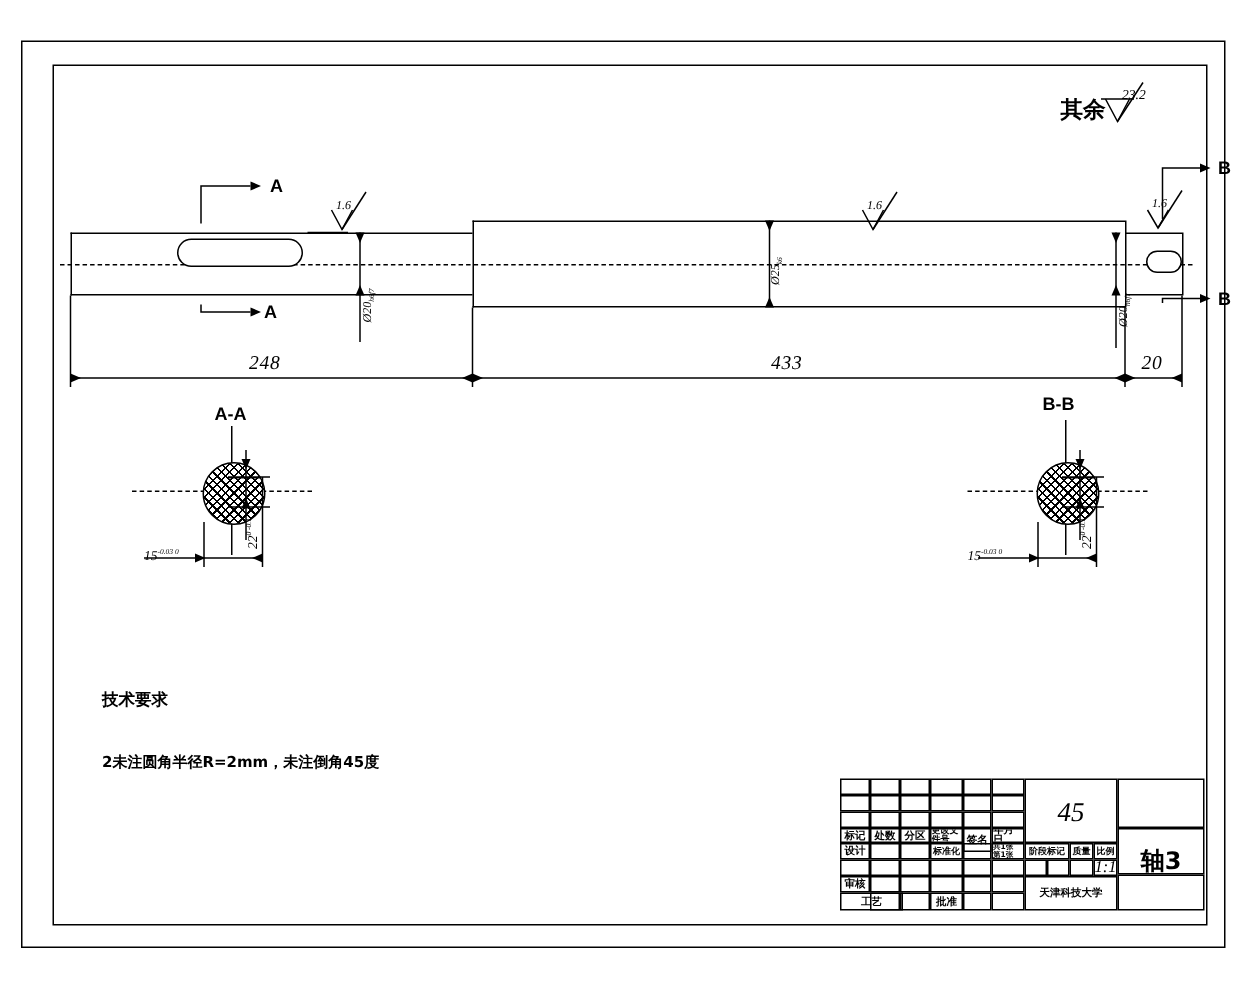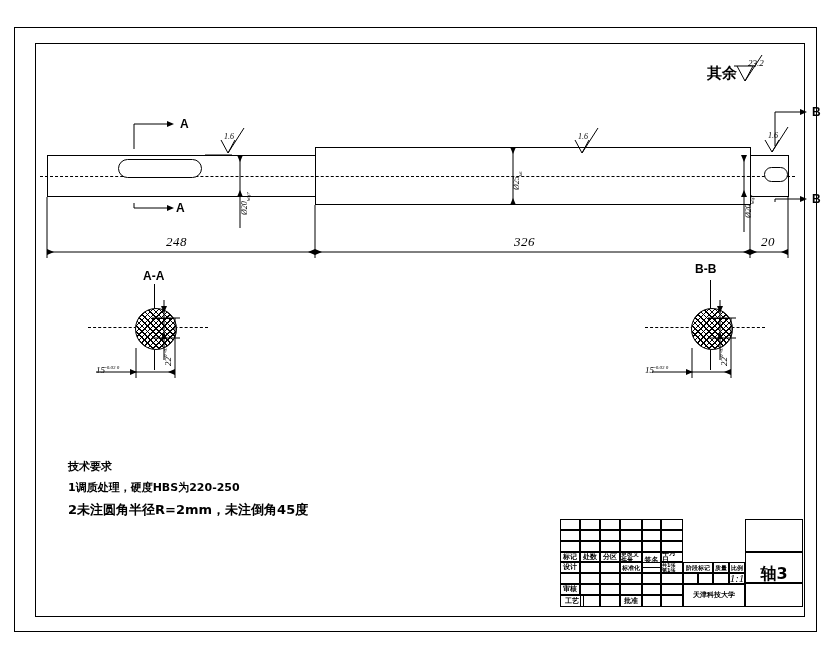--- a/index.html
+++ b/index.html
@@ -154,21 +154,21 @@
     <line x1="750" y1="252" x2="788" y2="252" stroke-width="1"></line>
   </svg>
   <div class="arr ar-r" style="left:47px;top:249px;"></div>
   <div class="arr ar-l" style="left:308px;top:249px;"></div>
   <div class="arr ar-r" style="left:315px;top:249px;"></div>
   <div class="arr ar-l" style="left:743px;top:249px;"></div>
   <div class="arr ar-r" style="left:750px;top:249px;"></div>
   <div class="arr ar-l" style="left:781px;top:249px;"></div>
 
   <div class="txt dim" style="left:166px;top:234px;">248</div>
-  <div class="txt dim" style="left:514px;top:234px;">326</div>
+  <div class="txt dim" style="left:514px;top:234px;">433</div>
   <div class="txt dim" style="left:761px;top:234px;">20</div>
 
   <div class="txt lbl" style="left:143px;top:269px;">A-A</div>
   <div class="cl" style="left:88px;top:327px;width:120px;"></div>
   <div class="ln v" style="left:154px;top:284px;height:86px;"></div>
   <div class="hatch" style="left:135px;top:308px;width:40px;height:40px;"></div>
 
   <div class="ln h" style="left:152px;top:318px;width:22px;"></div>
 
   <svg class="ov">
@@ -211,22 +211,21 @@
   <div class="arr ar-u" style="left:717px;top:332px;"></div>
 
   <div class="txt dimsm" style="left:645px;top:365px;font-size:9px;">
     <span>15</span><sup style="font-size:5px">-0.03 0</sup>
   </div>
   <div class="txt dimsm rot" style="left:719px;top:366px;font-size:9px;">
     <span>22</span><sup style="font-size:5px">0 -0.1</sup>
   </div>
 
   <div class="txt cjk" style="left:68px;top:459px;font-size:11px;">技术要求</div>
-  <div class="txt cjk" style="left:68px;top:480px;font-size:11px;">1调质处理，硬度HBS为220-250</div>
-  <div class="txt cjk" style="left:68px;top:501px;font-size:13px;">2未注圆角半径R=2mm，未注倒角45度</div>
+  <div class="txt cjk" style="left:68px;top:501px;font-size:10px;">2未注圆角半径R=2mm，未注倒角45度</div>
 
   <div class="tb">
 
     <div class="c" style="left:0px;top:0px;width:20px;height:11px;"></div>
     <div class="c" style="left:20px;top:0px;width:20px;height:11px;"></div>
     <div class="c" style="left:40px;top:0px;width:20px;height:11px;"></div>
     <div class="c" style="left:60px;top:0px;width:22px;height:11px;"></div>
     <div class="c" style="left:82px;top:0px;width:19px;height:11px;"></div>
     <div class="c" style="left:101px;top:0px;width:22px;height:11px;"></div>
 
@@ -285,31 +284,34 @@
 
     <div class="c" style="left:0px;top:65px;width:20px;height:11px;">
         <span class="cjk9">审核</span>
       </div>
     <div class="c" style="left:20px;top:65px;width:20px;height:11px;"></div>
     <div class="c" style="left:40px;top:65px;width:20px;height:11px;"></div>
     <div class="c" style="left:60px;top:65px;width:22px;height:11px;"></div>
     <div class="c" style="left:82px;top:65px;width:19px;height:11px;"></div>
     <div class="c" style="left:101px;top:65px;width:22px;height:11px;"></div>
 
-    <div class="c" style="left:0px;top:76px;width:24px;height:12px;">
+    <div class="c" style="left:0px;top:76px;width:42px;height:12px;">
         <span class="cjk9">工艺</span>
       </div>
     <div class="c" style="left:20px;top:76px;width:20px;height:12px;"></div>
     <div class="c" style="left:40px;top:76px;width:20px;height:12px;"></div>
     <div class="c" style="left:60px;top:76px;width:22px;height:12px;">
         <span class="cjk9">批准</span>
       </div>
     <div class="c" style="left:82px;top:76px;width:19px;height:12px;"></div>
     <div class="c" style="left:101px;top:76px;width:22px;height:12px;"></div>
 
+    <div class="c" style="left:123px;top:0px;width:62px;height:43px;">
+      <span class="big">45</span>
+    </div>
 
     <div class="c" style="left:123px;top:43px;width:30px;height:11px;">
         <span class="cjk9" style="font-size:6px">阶段标记</span>
       </div>
     <div class="c" style="left:153px;top:43px;width:16px;height:11px;">
         <span class="cjk9" style="font-size:6px">质量</span>
       </div>
     <div class="c" style="left:169px;top:43px;width:16px;height:11px;">
         <span class="cjk9" style="font-size:6px">比例</span>
       </div>

